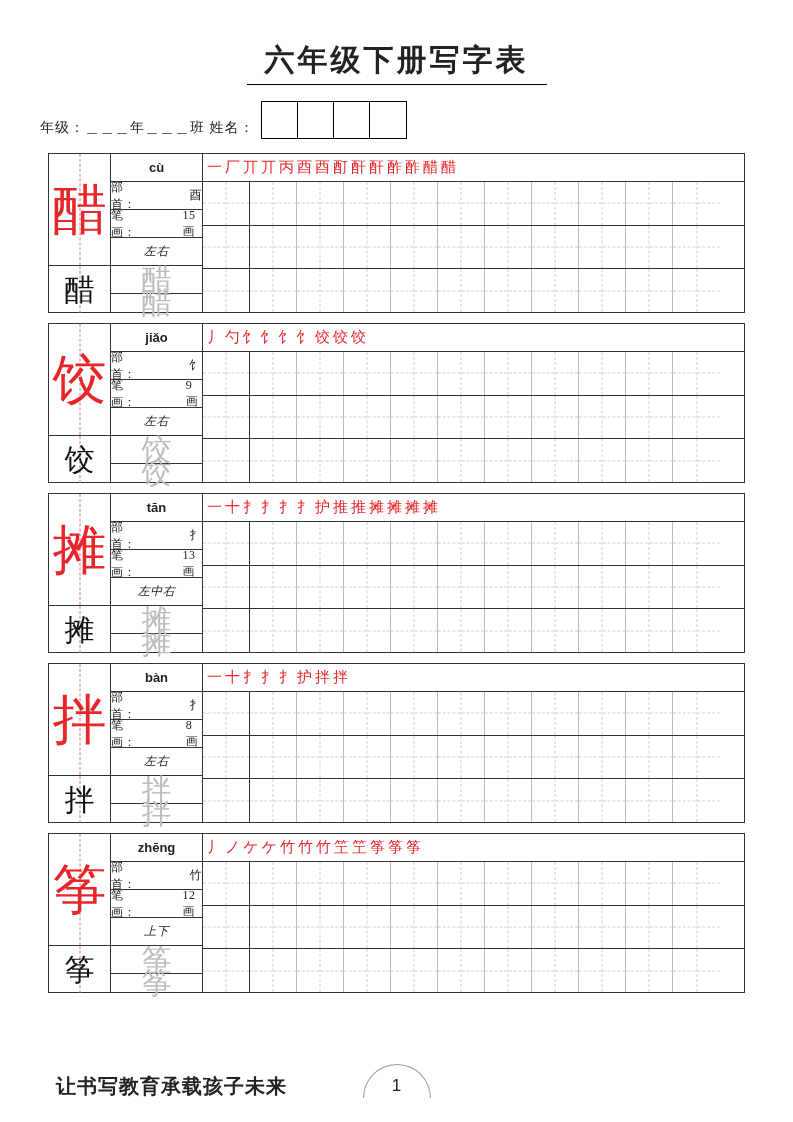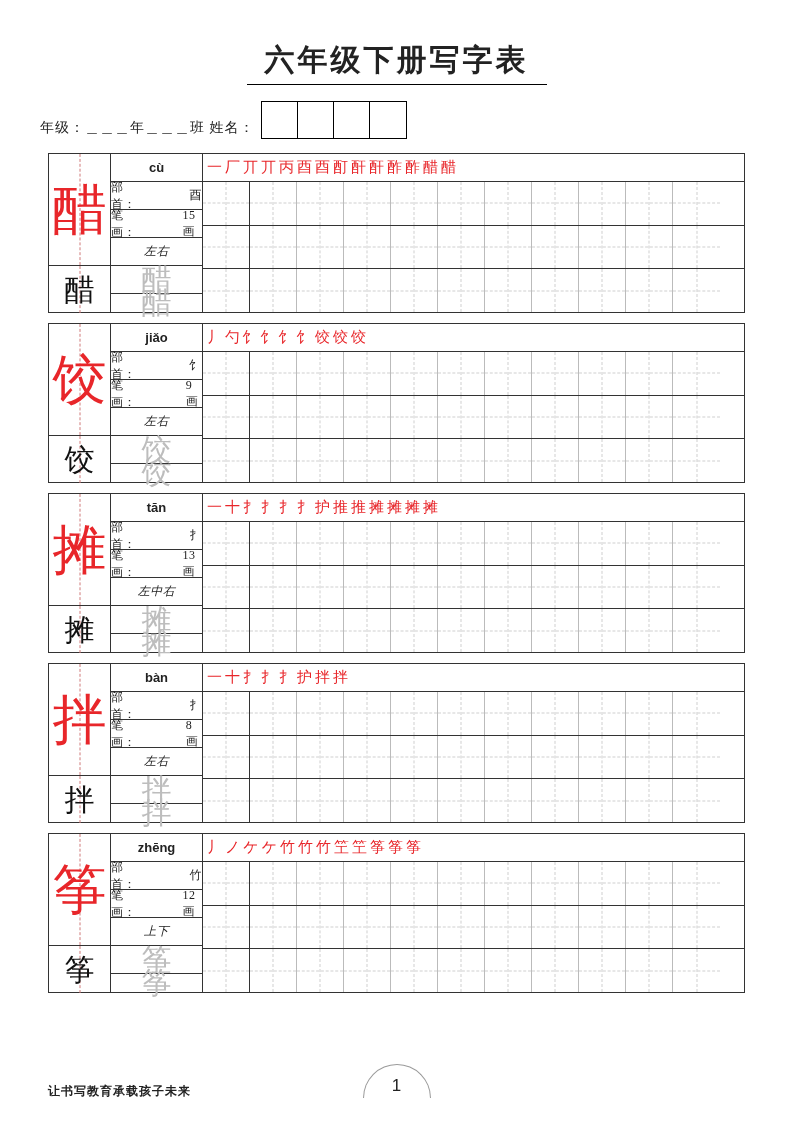--- a/index.html
+++ b/index.html
@@ -200,23 +200,24 @@
     left: 48px;
     bottom: 22px;
     width: 697px;
   }
   .footer-line1 {
     font-size: 13px;
     letter-spacing: 1px;
     margin-bottom: 8px;
   }
   .footer-line2 {
-    font-size: 12px;
+    font-size: 20px;
     letter-spacing: 1px;
     font-weight: bold;
+    margin-left: 8px;
   }
   .page-num {
     position: absolute;
     left: 50%;
     bottom: 26px;
     transform: translateX(-50%);
     font-size: 17px;
     font-family: "Liberation Sans", sans-serif;
   }
   .page-num-arc {

